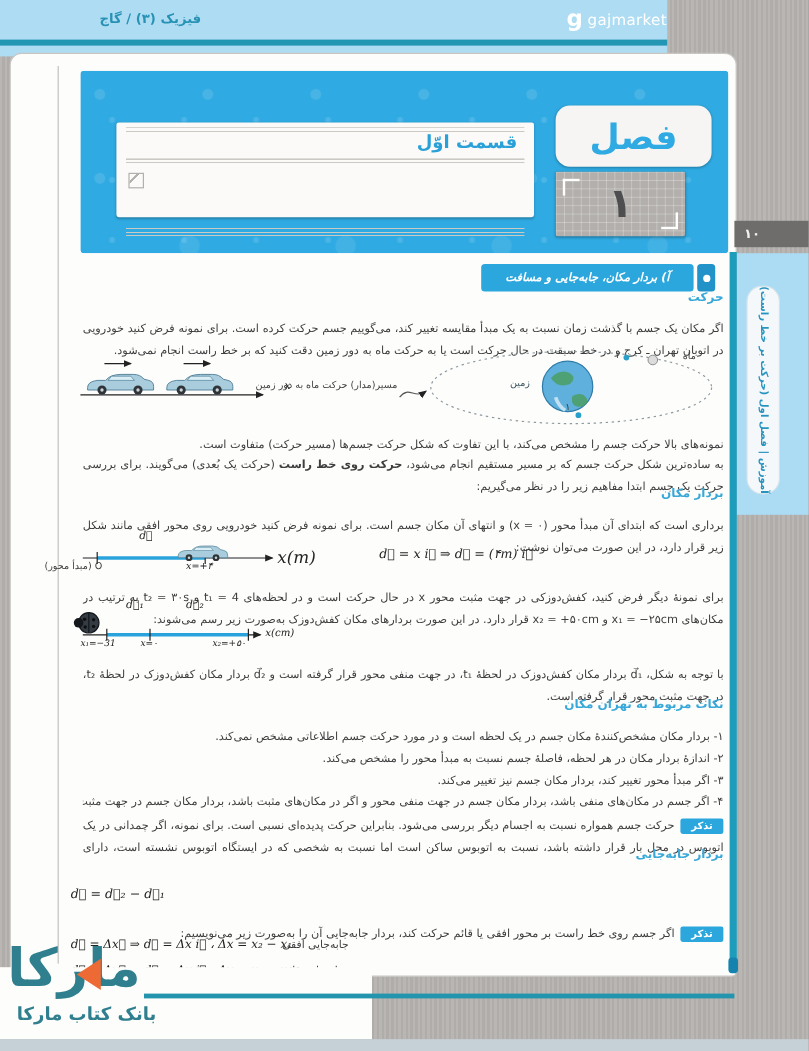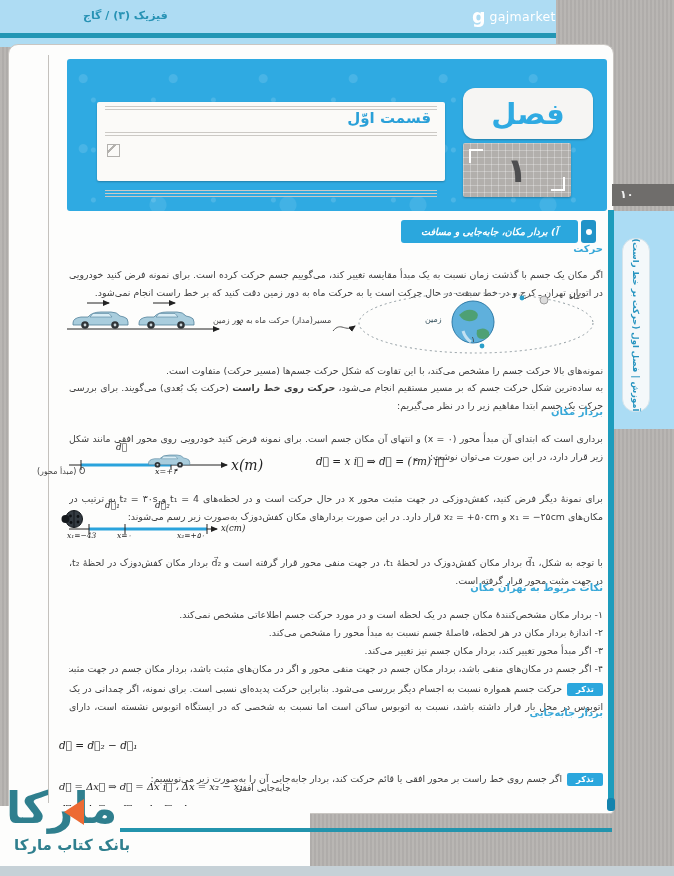--- a/index.html
+++ b/index.html
@@ -187,21 +187,21 @@
           <circle cx="17" cy="15" r="1.4" fill="#0c0f12"></circle>
       </g>
       <line x1="10" y1="26" x2="158" y2="26" stroke="#222" stroke-width="1" marker-end="url(#ah)"></line>
       <line x1="30" y1="26" x2="148" y2="26" stroke="#2aa3dc" stroke-width="3"></line>
       <line x1="30" y1="21" x2="30" y2="31" stroke="#222" stroke-width="1"></line>
       <line x1="66" y1="21" x2="66" y2="31" stroke="#222" stroke-width="1"></line>
       <line x1="148" y1="21" x2="148" y2="31" stroke="#222" stroke-width="1"></line>
     </svg>
     <span class="fx" style="left:96px;top:455px;font-size:9px">d⃗₁</span>
     <span class="fx" style="left:146px;top:455px;font-size:9px">d⃗₂</span>
-    <span class="fx" style="left:58px;top:486px;font-size:7.5px">x₁=−43</span>
+    <span class="fx" style="left:58px;top:486px;font-size:7.5px">x₁=−31</span>
     <span class="fx" style="left:108px;top:486px;font-size:7.5px">x=۰</span>
     <span class="fx" style="left:168px;top:486px;font-size:7.5px">x₂=+۵۰</span>
     <span class="fx" style="left:212px;top:478px;font-size:8.5px">x(cm)</span>
 
     <p class="para two" style="top:500px">با توجه به شکل، d⃗₁ بردار مکان کفش‌دوزک در لحظهٔ t₁، در جهت منفی محور قرار گرفته است و d⃗₂ بردار مکان کفش‌دوزک در لحظهٔ t₂، در جهت مثبت محور قرار گرفته است.</p>
 
     <div class="h-blue" style="top:537px">نکات مربوط به تهران مکان</div>
     <p class="para one" style="top:552px">۱- بردار مکان مشخص‌کنندهٔ مکان جسم در یک لحظه است و در مورد حرکت جسم اطلاعاتی مشخص نمی‌کند.</p>
     <p class="para one" style="top:570px">۲- اندازهٔ بردار مکان در هر لحظه، فاصلهٔ جسم نسبت به مبدأ محور را مشخص می‌کند.</p>
     <p class="para one" style="top:588px">۳- اگر مبدأ محور تغییر کند، بردار مکان جسم نیز تغییر می‌کند.</p>

